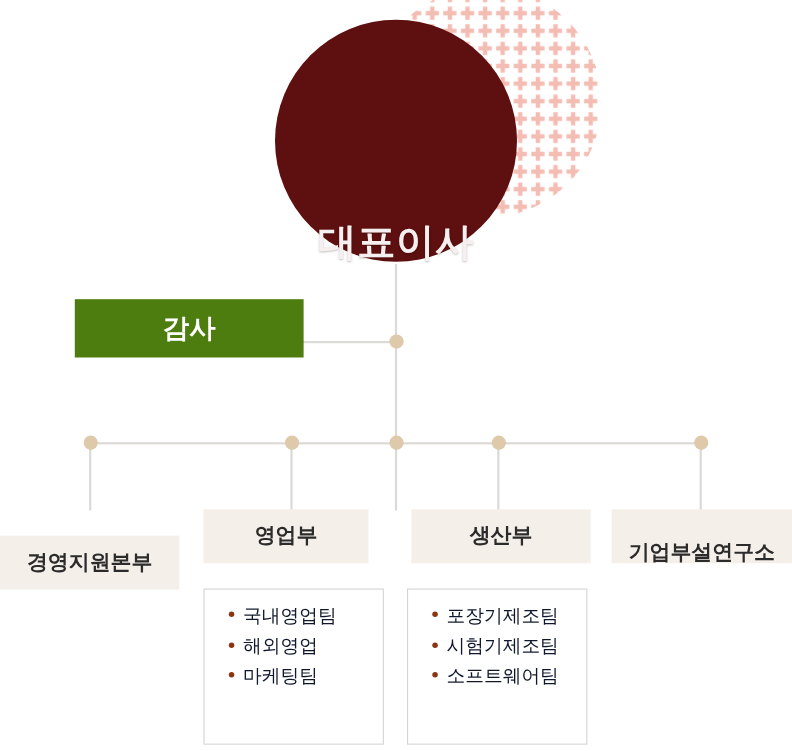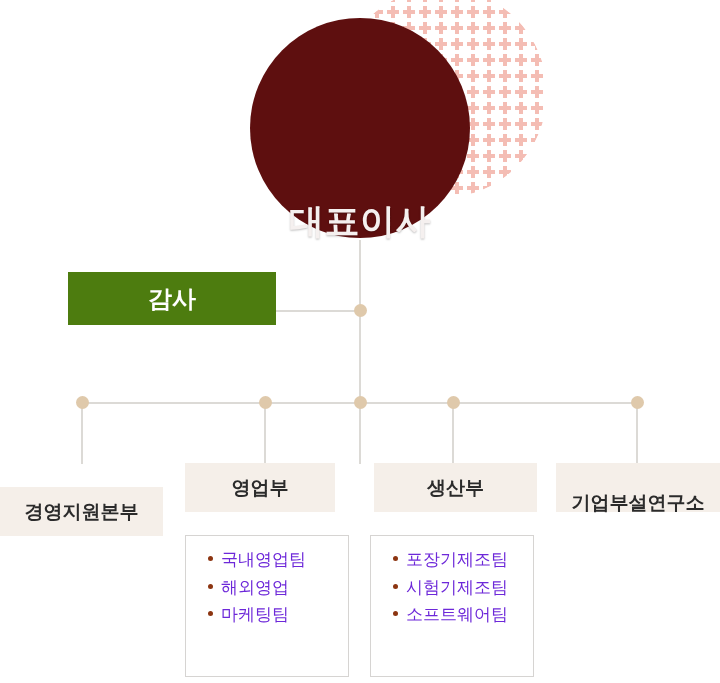--- a/index.html
+++ b/index.html
@@ -173,21 +173,21 @@
     width: 5px;
     height: 5px;
     border-radius: 50%;
     background: #8c3511;
     margin-right: 8px;
     flex: 0 0 auto;
     position: relative;
     top: -4px;
   }
   .team-text {
-    color: #6d28d9;
+    color: #0f172a;
     font-size: 17px;
     line-height: 1.15;
     white-space: nowrap;
   }
 </style>
 </head>
 <body>
 
 <div id="org-chart">
 

